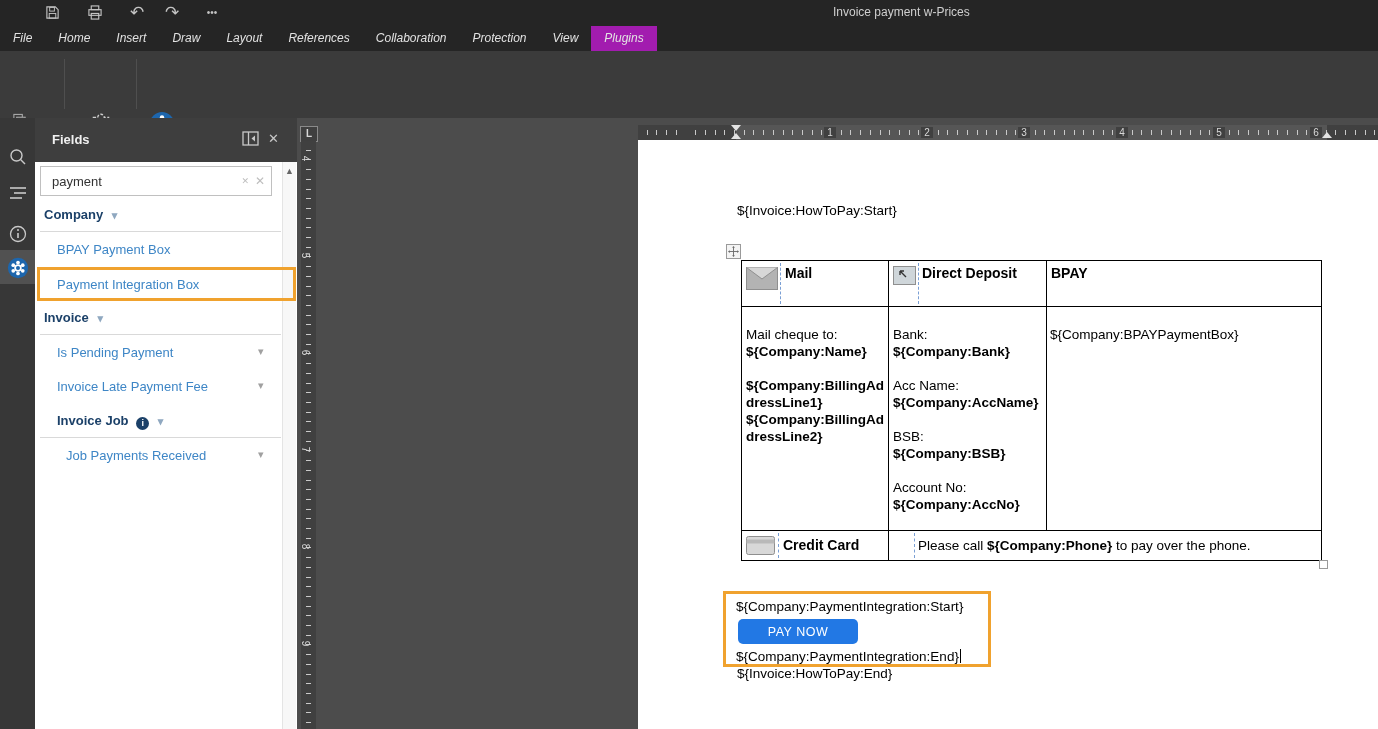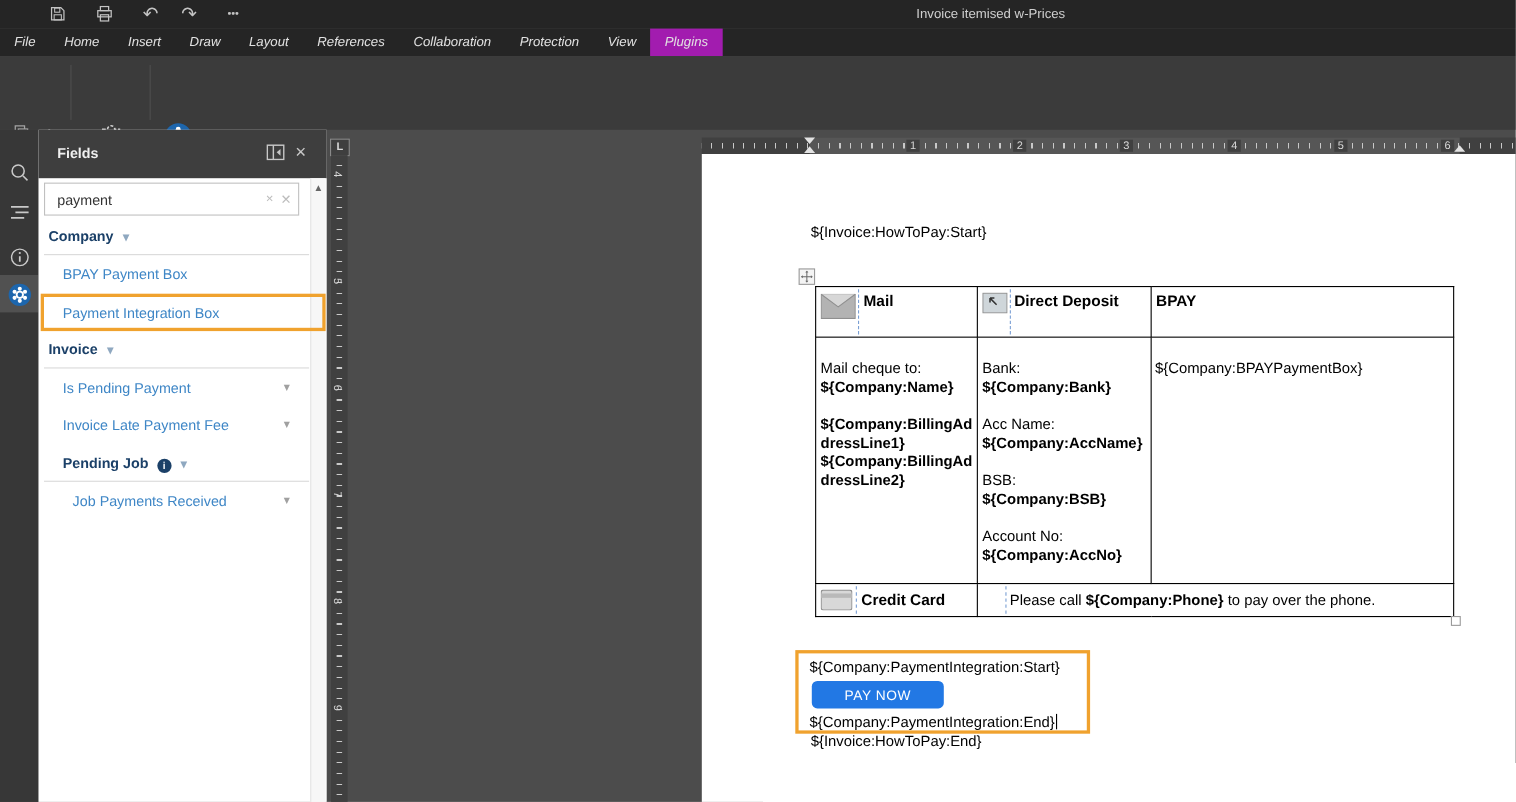--- a/index.html
+++ b/index.html
@@ -102,21 +102,21 @@
     <span class="qicon" style="left:85px">
       <svg width="16" height="15" viewBox="0 0 16 16">
           <rect x="4" y="1" width="8" height="4" fill="none" stroke="#c4c4c4" stroke-width="1.2"></rect>
           <rect x="1.5" y="5" width="13" height="6" fill="none" stroke="#c4c4c4" stroke-width="1.2"></rect>
           <rect x="4" y="9" width="8" height="6" fill="none" stroke="#c4c4c4" stroke-width="1.2"></rect>
         </svg>
     </span>
     <span class="qicon" style="left:127px">↶</span>
     <span class="qicon" style="left:162px">↷</span>
     <span class="qicon" style="left:202px;font-size:10px">•••</span>
-    <span class="doc-title">Invoice itemised w-Prices</span>
+    <span class="doc-title">Invoice payment w-Prices</span>
   </div>
 
   <div class="tabs">
     <div class="tab">File</div>
     <div class="tab">Home</div>
     <div class="tab">Insert</div>
     <div class="tab">Draw</div>
     <div class="tab">Layout</div>
     <div class="tab">References</div>
     <div class="tab">Collaboration</div>
@@ -254,21 +254,21 @@
     </div>
     <div class="pdivider" style="top:216px"></div>
 
     <div class="pitem" style="top:227px">Is Pending Payment</div>
     <span class="pitem-chev" style="top:227px">▾</span>
 
     <div class="pitem" style="top:261px">Invoice Late Payment Fee</div>
     <span class="pitem-chev" style="top:261px">▾</span>
 
     <div class="sect" style="left:22px;top:295px">
-      <span>Pending Job</span>
+      <span>Invoice Job</span>
       <span class="info-badge">i</span>
       <span class="chev">▾</span>
     </div>
     <div class="pdivider" style="top:319px"></div>
 
     <div class="pitem" style="left:31px;top:330px">Job Payments Received</div>
     <span class="pitem-chev" style="top:330px">▾</span>
   </div>
 
   <div class="corner">L</div>

